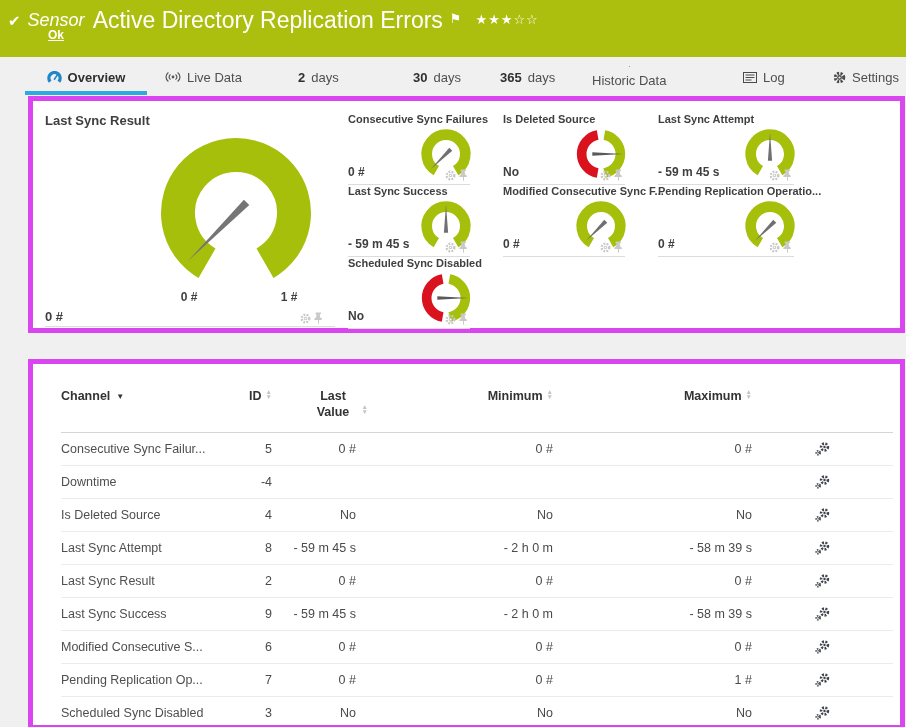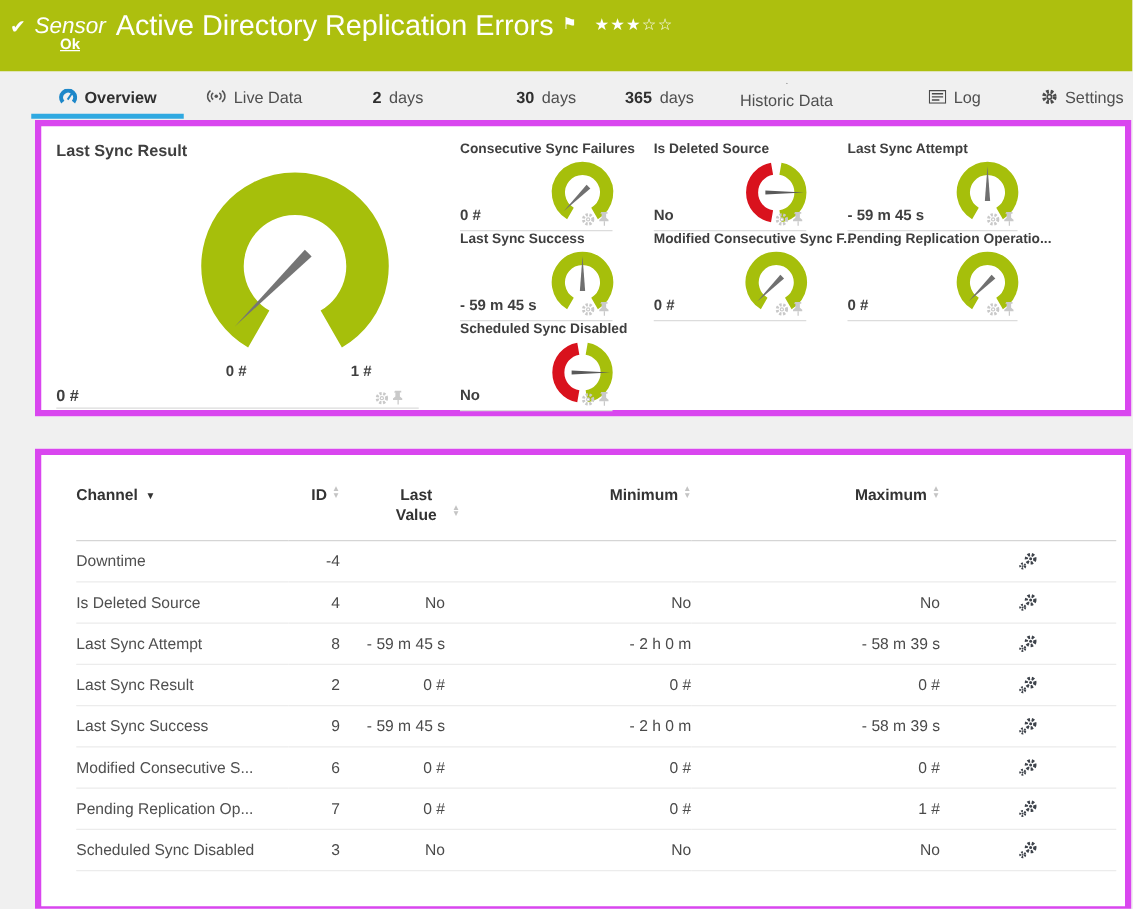--- a/index.html
+++ b/index.html
@@ -25,21 +25,21 @@
   .big-tile .tile-title{font-size:13px;}
   .big-gauge{position:absolute;left:99px;top:16px;}
   .scale-lbl{position:absolute;top:177px;width:36px;text-align:center;font-size:12px;font-weight:700;color:#3f3f3f;}
   .scale-min{left:126px;}
   .scale-max{left:226px;}
   .tile-value{position:absolute;left:0;bottom:5px;font-size:12px;font-weight:700;color:#3f3f3f;white-space:nowrap;}
   .big-tile .tile-value{font-size:13px;bottom:2px;}
   .tile-icons{position:absolute;right:2px;bottom:3px;display:flex;gap:3px;align-items:center;}
   .big-tile .tile-icons{right:12px;bottom:2px;}
   .small-grid{position:absolute;left:315px;top:12px;display:grid;
-    grid-template-columns:122px 122px 136px;column-gap:33px;grid-auto-rows:72px;margin-left:20px;}
+    grid-template-columns:122px 122px 136px;column-gap:33px;grid-auto-rows:72px;}
   .tile{position:relative;border-bottom:1px solid #dcdcdc;}
   .tile-gauge{position:absolute;right:-4px;top:13px;}
   .corner-gear,.corner-pin{cursor:pointer;display:inline-flex;}
   .table-panel{margin-top:26px;height:371px;overflow:hidden;}
   table.channels{margin-left:28px;border-collapse:collapse;font-size:12.5px;color:#4a4a4a;
     width:832px;table-layout:fixed;}
   col.c-channel{width:170px;}col.c-id{width:41px;}col.c-last{width:84px;}
   col.c-min{width:197px;}col.c-max{width:199px;}col.c-set{width:141px;}
   thead th{font-weight:700;color:#333;text-align:right;vertical-align:top;
     padding:24px 0 12px 0;border-bottom:1px solid #d5d5d5;line-height:16px;cursor:pointer;}
@@ -361,20 +361,37 @@
           <th>
             <span>Maximum</span><span class="sort">
                 <i>▲</i>
                 <i>▼</i>
               </span>
           </th>
           <th></th>
         </tr>
       </thead>
       <tbody id="rows">
+  <tr>
+    <td class="channel">Consecutive Sync Failur...</td>
+    <td>5</td>
+    <td>0 #</td>
+    <td>0 #</td>
+    <td>0 #</td>
+    <td class="set">
+      <span class="row-set-icon">
+                <svg width="17" height="16" viewBox="0 0 17 16">
+                  <circle cx="10.5" cy="6" r="3.4" fill="none" stroke="#3e434b" stroke-width="2.6" stroke-dasharray="1.9 1.4"></circle>
+                  <circle cx="10.5" cy="6" r="1.2" fill="#3e434b"></circle>
+                  <circle cx="4.2" cy="11.8" r="1.9" fill="none" stroke="#3e434b" stroke-width="1.8" stroke-dasharray="1.3 1"></circle>
+                  <circle cx="4.2" cy="11.8" r="0.7" fill="#3e434b"></circle>
+                </svg>
+              </span>
+    </td>
+  </tr>
 
   <tr>
     <td class="channel">Downtime</td>
     <td>-4</td>
     <td></td>
     <td></td>
     <td></td>
     <td class="set">
       <span class="row-set-icon">
                 <svg width="17" height="16" viewBox="0 0 17 16">

